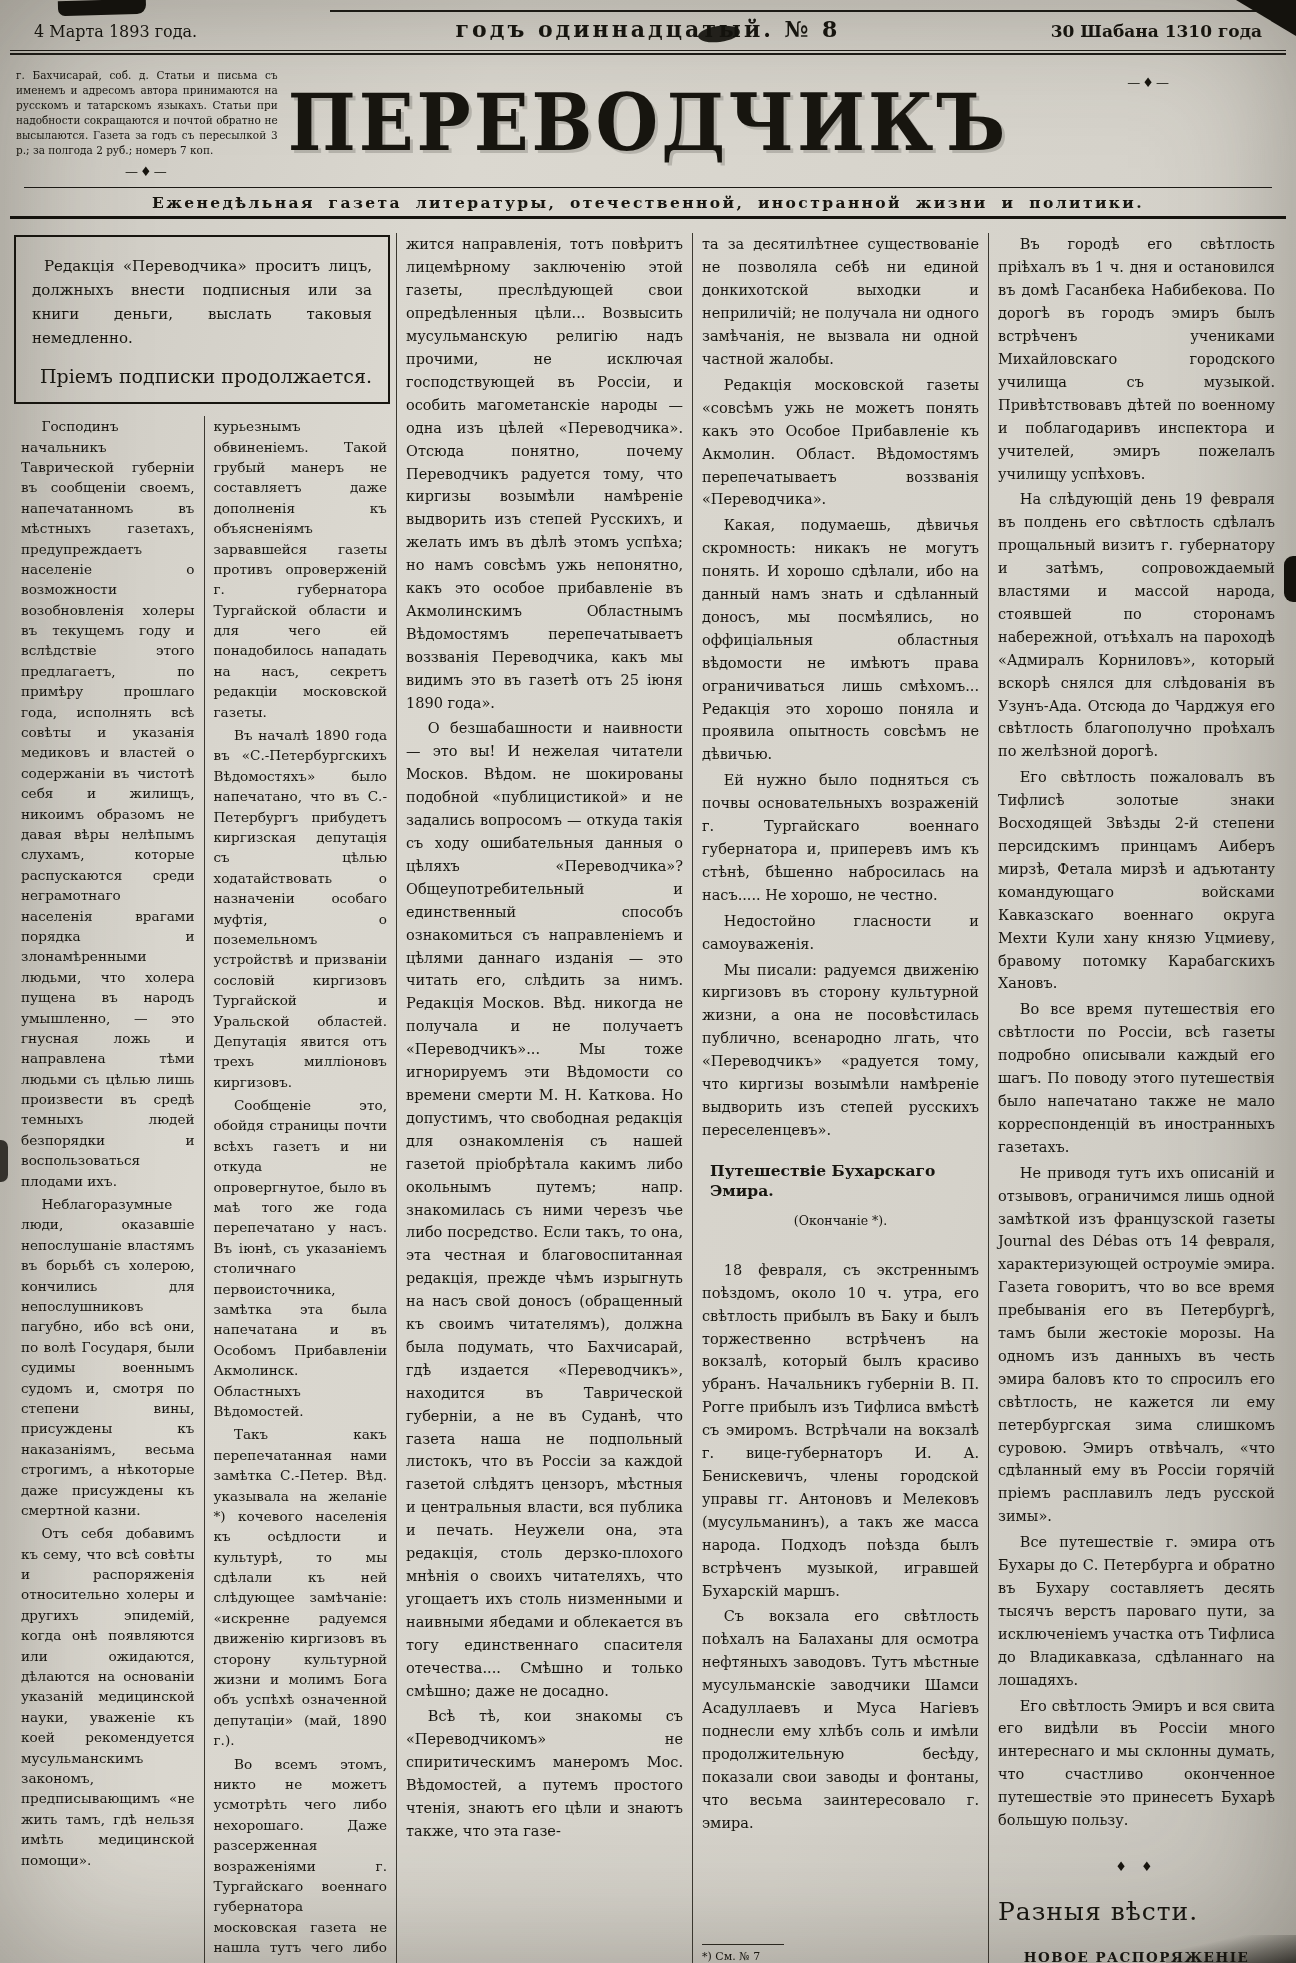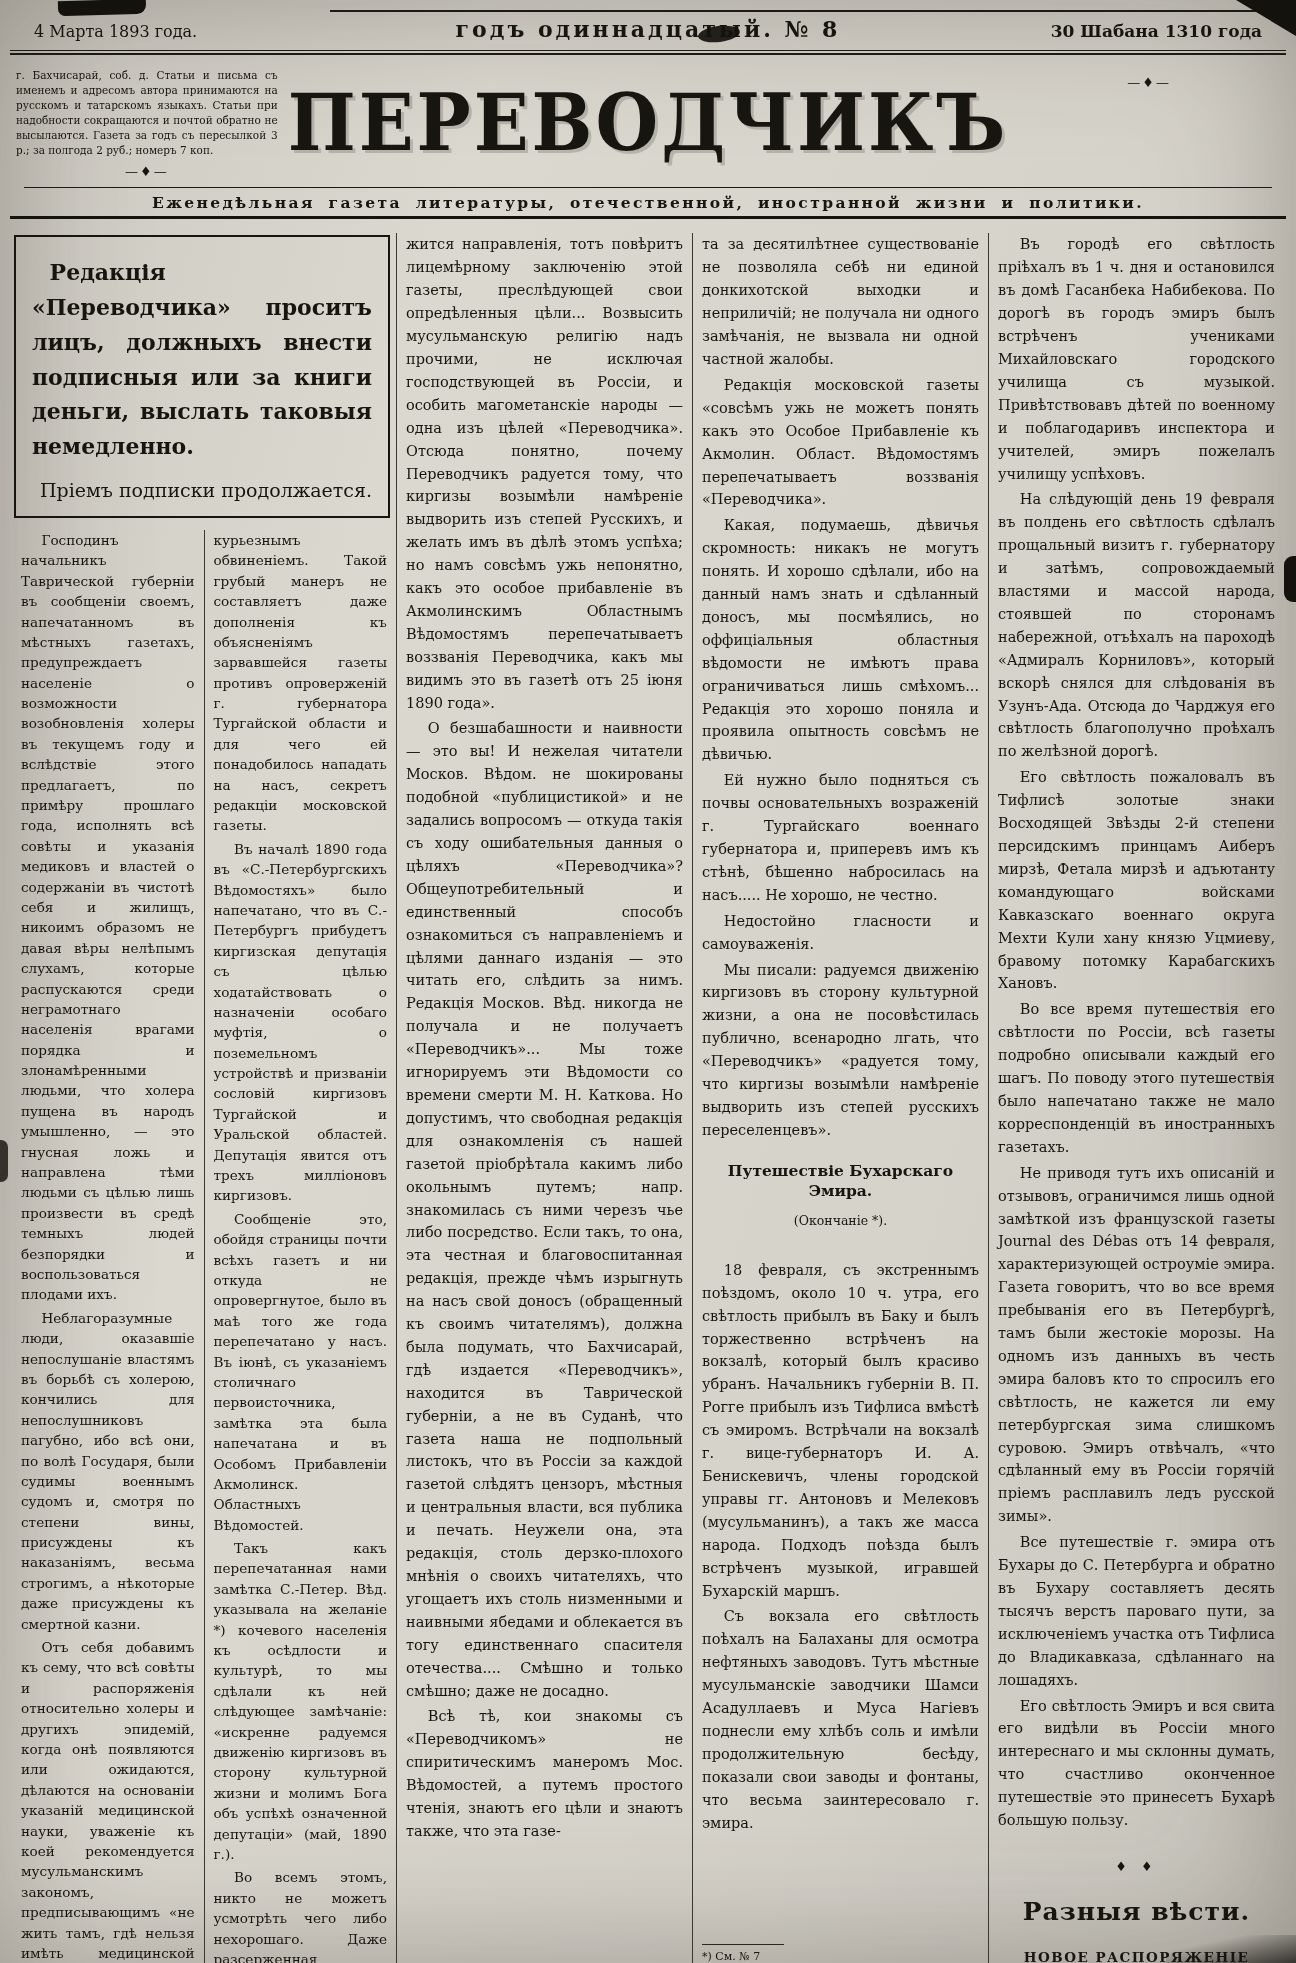--- a/index.html
+++ b/index.html
@@ -45,34 +45,34 @@
     white-space:nowrap;
   }
   .subtitle-wrap { margin:8px 24px 0; border-top:1px solid #1c1a15; padding:5px 0 4px; }
   .subtitle { text-align:center; font-weight:bold; font-size:15.5px; letter-spacing:2.4px; word-spacing:6px; }
   .rule-thick { margin:0 10px; border-top:3px solid #15130e; }
 
   
   .body { display:flex; height:1755px; padding:14px 12px 10px; align-items:stretch; }
   .left-group { flex:0 0 384px; display:flex; flex-direction:column; }
   .notice-box { border:2px solid #17150f; margin:2px 6px 12px 2px; padding:18px 16px 15px; }
-  .notice-main { font-size:22px; line-height:1.58; text-align:justify; text-indent:.8em;font-weight:bold; }
+  .notice-main { font-size:15px; line-height:1.58; text-align:justify; text-indent:.8em; }
   .notice-sub  { font-size:19px; text-align:right; margin-top:15px; }
   .subcols { flex:1; display:flex; min-height:0; }
 
   .col { flex:1; padding:0 9px; font-size:14.5px; line-height:1.58; display:flex; flex-direction:column; min-width:0; overflow:hidden; }
   .col.sub { font-size:13.6px; line-height:1.5; }
   .divided { border-left:1px solid #3a372f; }
 
   .col p { text-align:justify; margin-bottom:3px; overflow-wrap:break-word; }
   .blk-p { text-indent:1.5em; }
   .blk-pcont { text-indent:0; }
-  .blk-h { text-align:center; font-size:15.5px; font-weight:bold; margin:16px 8px 10px; line-height:1.3; }
+  .blk-h { font-size:15.5px; font-weight:bold; margin:16px 8px 10px; line-height:1.3; }
   .blk-subh { text-align:center; font-size:12.5px; margin:0 0 28px; }
-  .blk-bigh { text-align:center; font-size:25px; font-weight:bold; letter-spacing:1px; margin:14px 0 10px; }
+  .blk-bigh { font-size:25px; font-weight:normal; letter-spacing:1px; margin:14px 0 10px; }
   .blk-caps { text-align:center; font-size:13.5px; font-weight:bold; letter-spacing:1.5px; margin:6px 0 4px; }
   .blk-orn { text-align:center; font-size:13px; letter-spacing:5px; margin-top:22px; }
   .blk-footnote { font-size:11px; line-height:1.35; text-align:justify; margin-top:auto; padding-top:12px; }
   .blk-footnote::before { content:""; display:block; width:82px; border-top:1px solid #2a2820; margin-bottom:5px; }
 </style>
 </head>
 <body>
 
 <div class="page">
 

